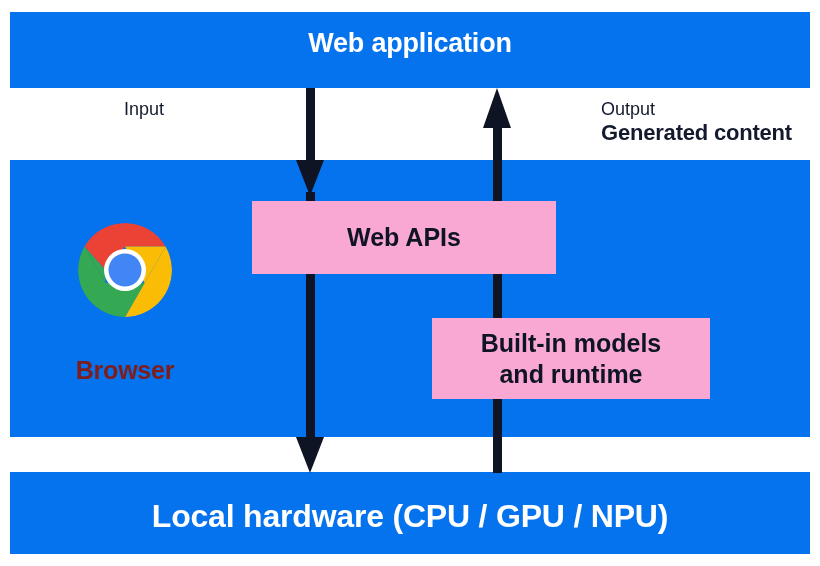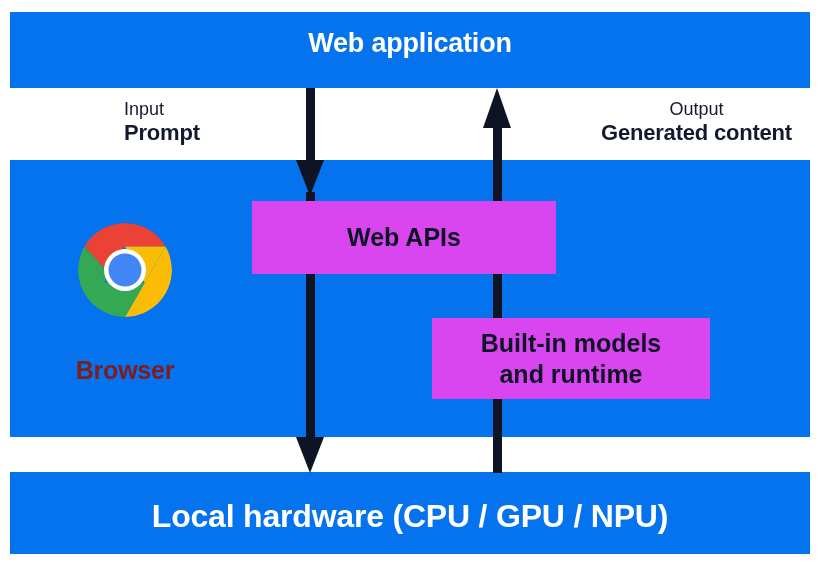--- a/index.html
+++ b/index.html
@@ -44,21 +44,21 @@
     position: absolute;
     left: 0; top: 0;
     width: 820px; height: 566px;
     pointer-events: none;
   }
   .arrow-layer.below { z-index: 2; }
 
   
   .yellow-box {
     position: absolute;
-    background: #d946ef;
+    background: #f9a8d4;
     display: flex;
     align-items: center;
     justify-content: center;
     text-align: center;
     color: #0f1424;
     font-weight: bold;
     line-height: 1.22;
     z-index: 4;
     box-sizing: border-box;
   }
@@ -77,21 +77,21 @@
     font-size: 18px;
     font-weight: normal;
   }
   .io-label .io-value {
     display: block;
     font-size: 22px;
     font-weight: bold;
     letter-spacing: -0.2px;
   }
   .io-input  { left: 124px; top: 99px;  text-align: left; }
-  .io-output { right: 28px; top: 99px;  text-align: center; }
+  .io-output { right: 28px; top: 99px;  text-align: left; }
 
   
   .browser-block {
     position: absolute;
     left: 40px;
     top: 222px;
     width: 170px;
     z-index: 5;
     text-align: center;
   }
@@ -144,21 +144,20 @@
 
   <div class="yellow-box box-builtin">
     <span>
       <span>Built-in models</span><br>
       <span>and runtime</span>
     </span>
   </div>
 
   <div class="io-label io-input">
     <span class="io-kind">Input</span>
-    <span class="io-value">Prompt</span>
   </div>
 
   <div class="io-label io-output">
     <span class="io-kind">Output</span>
     <span class="io-value">Generated content</span>
   </div>
 
   <div class="browser-block">
     <svg class="chrome-logo" width="96" height="96" viewBox="0 0 192 192">
 

